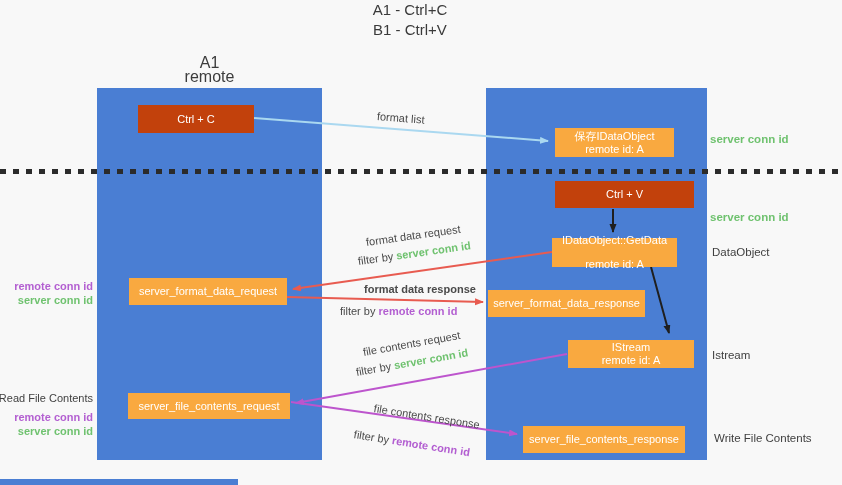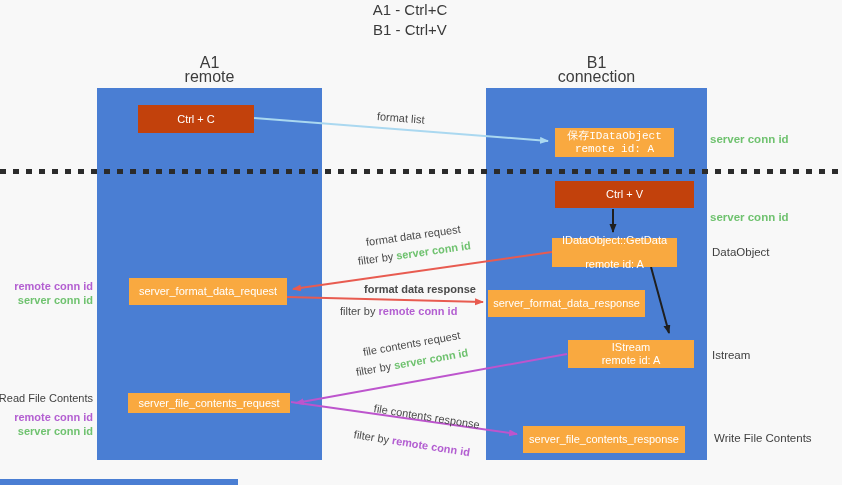--- a/index.html
+++ b/index.html
@@ -30,24 +30,20 @@
 
   <div class="abs title">
     <div>A1 - Ctrl+C</div>
     <div>B1 - Ctrl+V</div>
   </div>
 
   <div class="abs col-header" style="left:97px;width:225px;">
     <div>A1</div>
     <div>remote</div>
   </div>
-  <div class="abs col-header" style="left:486px;width:221px;">
-    <div>B1</div>
-    <div>connection</div>
-  </div>
 
   <div class="abs col" style="left:97px;top:88px;width:225px;height:372px;"></div>
   <div class="abs col" style="left:486px;top:88px;width:221px;height:372px;"></div>
 
   <div class="abs dashline"></div>
 
   <svg width="842" height="485">
     <defs>
       <marker id="mblue" markerWidth="10" markerHeight="8" refX="8" refY="3.5" orient="auto" markerUnits="userSpaceOnUse">
         <path d="M0,0 L9,3.5 L0,7 z" fill="#aad8f0"></path>
@@ -67,42 +63,42 @@
     <line x1="651" y1="267" x2="669" y2="333" stroke="#1f1f1f" stroke-width="2" marker-end="url(#mblk)"></line>
     <line x1="552" y1="252" x2="293" y2="289" stroke="#e85b50" stroke-width="2" marker-end="url(#mred)"></line>
     <line x1="287" y1="297" x2="483" y2="302" stroke="#e85b50" stroke-width="2" marker-end="url(#mred)"></line>
     <line x1="567" y1="354" x2="296" y2="403" stroke="#bd55cd" stroke-width="2" marker-end="url(#mmag)"></line>
     <line x1="291" y1="402" x2="517" y2="434" stroke="#bd55cd" stroke-width="2" marker-end="url(#mmag)"></line>
   </svg>
 
   <div class="abs node green" style="left:138px;top:105px;width:116px;height:28px;">
     <div>Ctrl + C</div>
   </div>
-  <div class="abs node orange" style="left:555px;top:128px;width:119px;height:29px;font-family:Liberation Mono, monospace;">
+  <div class="abs node orange" style="left:555px;top:128px;width:119px;height:29px;">
     <div>保存IDataObject</div>
     <div>remote id: A</div>
   </div>
   <div class="abs node green" style="left:555px;top:181px;width:139px;height:27px;">
     <div>Ctrl + V</div>
   </div>
   <div class="abs node orange" style="left:552px;top:238px;width:125px;height:29px;gap:11px;">
     <div>IDataObject::GetData</div>
     <div>remote id: A</div>
   </div>
   <div class="abs node orange" style="left:568px;top:340px;width:126px;height:28px;">
     <div>IStream</div>
     <div>remote id: A</div>
   </div>
   <div class="abs node orange" style="left:129px;top:278px;width:158px;height:27px;">
     <div>server_format_data_request</div>
   </div>
   <div class="abs node orange" style="left:488px;top:290px;width:157px;height:27px;">
     <div>server_format_data_response</div>
   </div>
-  <div class="abs node orange" style="left:128px;top:393px;width:162px;height:20px;">
+  <div class="abs node orange" style="left:128px;top:393px;width:162px;height:26px;">
     <div>server_file_contents_request</div>
   </div>
   <div class="abs node orange" style="left:523px;top:426px;width:162px;height:27px;">
     <div>server_file_contents_response</div>
   </div>
 
   <div class="abs flow-label" style="left:377px;top:110px;transform:rotate(4.5deg);">
     <span>format list</span>
   </div>
 

